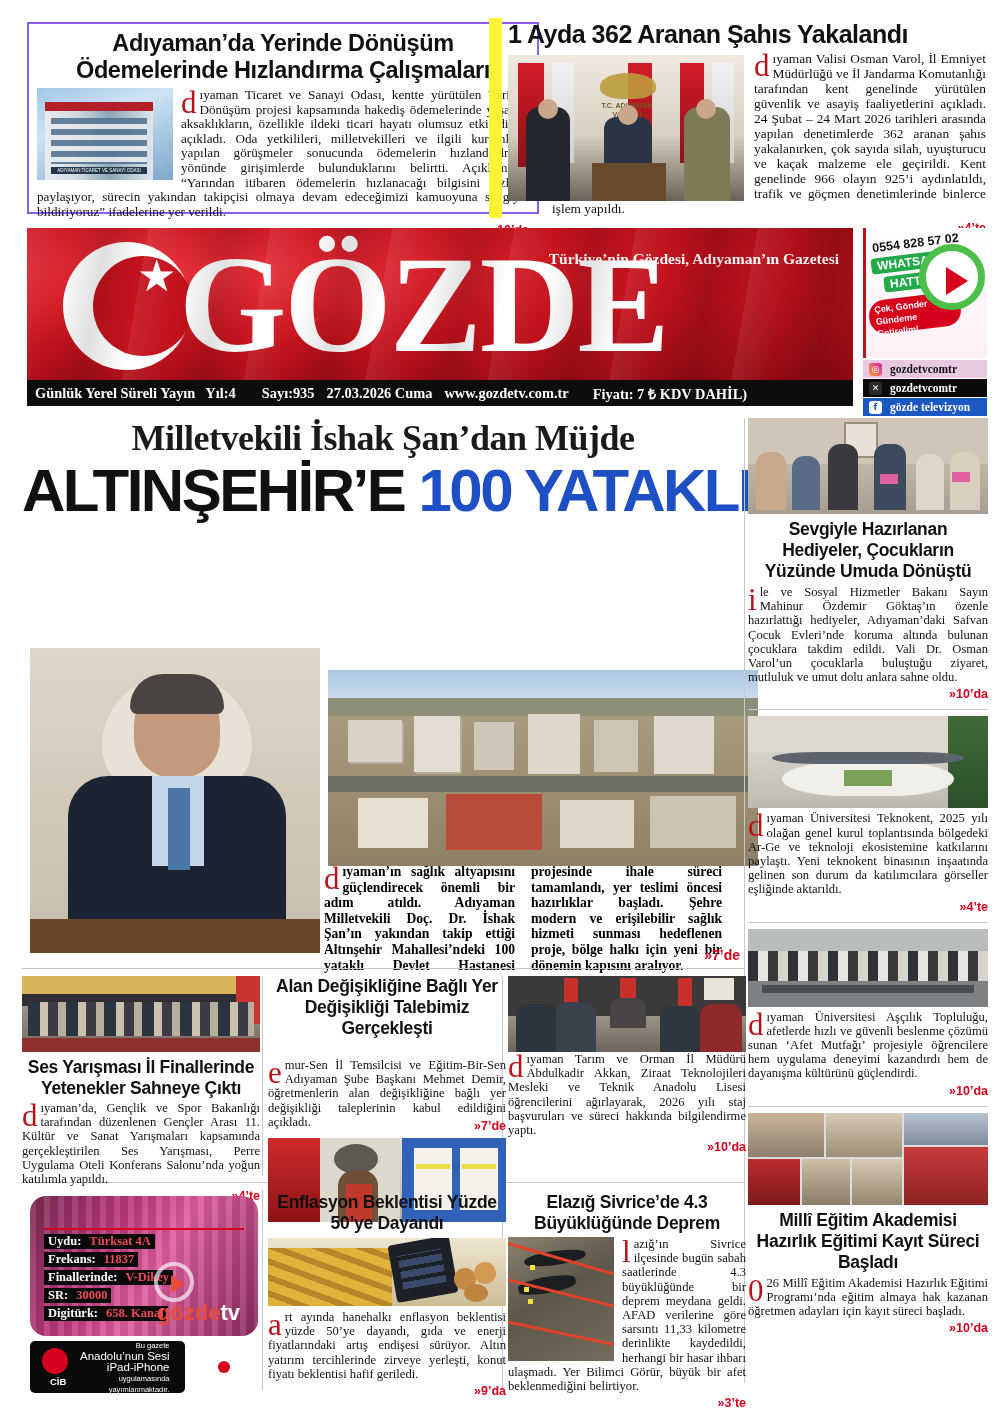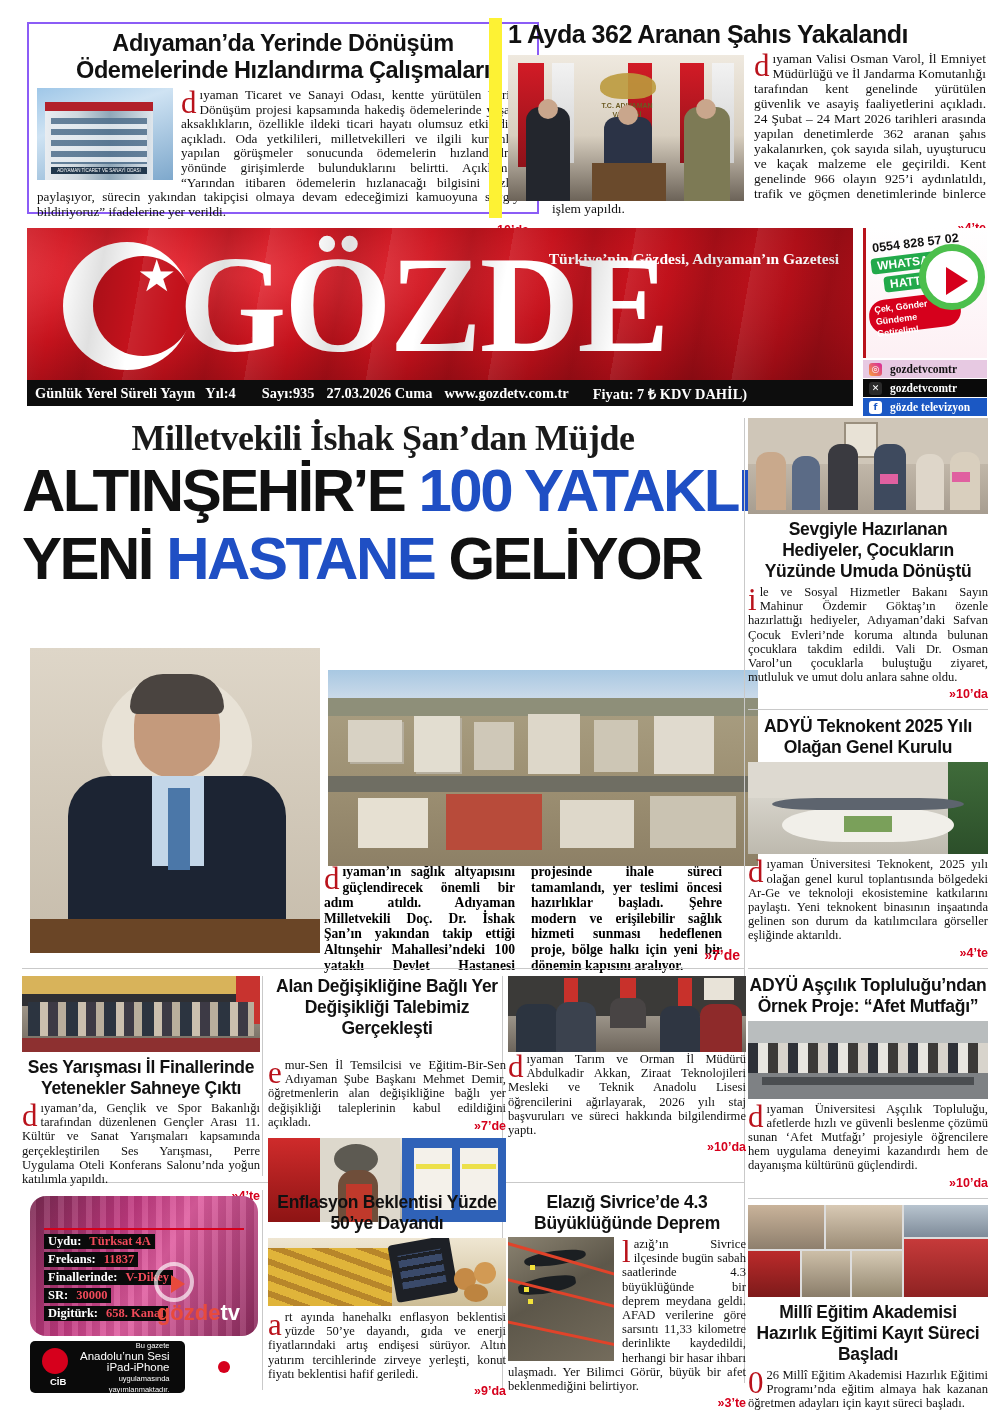--- a/index.html
+++ b/index.html
@@ -278,23 +278,20 @@
         <span>gözde televizyon</span>
       </div>
     </div>
   </div>
 
   <div class="lead">
     <div class="lead-kicker">Milletvekili İshak Şan’dan Müjde</div>
     <div class="lead-head l1">
       <span>ALTINŞEHİR’E </span><span class="blue">100 YATAKLI</span>
     </div>
-    <div class="lead-head l2">
-      <span>YENİ </span><span class="blue">HASTANE</span><span> GELİYOR</span>
-    </div>
   </div>
 
   <div class="lead-photos">
     <div class="lp-man">
       <div style="position:absolute;inset:0;background:linear-gradient(#ded6c8,#c6bcab);"></div>
       <div style="position:absolute;left:72px;top:28px;width:150px;height:120px;border-radius:70px 70px 50px 50px;background:#e8e2d6;"></div>
       <div style="position:absolute;left:104px;top:34px;width:86px;height:96px;border-radius:44px 44px 40px 40px;background:#c49a7c;"></div>
       <div style="position:absolute;left:100px;top:26px;width:94px;height:40px;border-radius:46px 46px 10px 10px;background:#4a4440;"></div>
       <div style="position:absolute;left:38px;top:128px;width:218px;height:150px;background:#1c2433;border-radius:40px 40px 0 0;"></div>
       <div style="position:absolute;left:122px;top:128px;width:52px;height:90px;background:#c3d6e8;"></div>
@@ -343,37 +340,35 @@
 
       </div>
       <div class="rc-head">Sevgiyle Hazırlanan Hediyeler, Çocukların Yüzünde Umuda Dönüştü</div>
       <div class="rc-body dc">ile ve Sosyal Hizmetler Bakanı Sayın Mahinur Özdemir Göktaş’ın özenle hazırlattığı hediyeler, Adıyaman’daki Safvan Çocuk Evleri’nde koruma altında bulunan çocuklara takdim edildi. Vali Dr. Osman Varol’un çocuklarla buluştuğu ziyaret, mutluluk ve umut dolu anlara sahne oldu.</div>
       <div class="refline"><span class="ref">»10’da</span></div>
     </div>
 
     <div class="rc-rule"></div>
 
     <div class="rc-item">
-      <div class="rc-head">ADYÜ Teknokent 2025 Yılı Olağan Genel Kurulu</div>
       <div class="rc-img" style="height:92px;position:relative;overflow:hidden;background:linear-gradient(#e6e3dc,#bdb9ae);margin-top:4px;">
         <div style="position:absolute;left:0;top:0;width:240px;height:36px;background:#ddd9d0;"></div>
         <div style="position:absolute;right:0;top:0;width:40px;height:92px;background:linear-gradient(#3f6b3a,#2c4f2a);"></div>
         <div style="position:absolute;left:34px;top:46px;width:172px;height:34px;background:#f1efe9;border-radius:80px/22px;"></div>
         <div style="position:absolute;left:96px;top:54px;width:48px;height:16px;background:#7aa05a;"></div>
         <div style="position:absolute;left:24px;top:36px;width:192px;height:12px;background:#5d646e;border-radius:60px/8px;"></div>
 
       </div>
       <div class="rc-body dc" style="margin-top:3px;">dıyaman Üniversitesi Teknokent, 2025 yılı olağan genel kurul toplantısında bölgedeki Ar-Ge ve teknoloji ekosistemine katkılarını paylaştı. Yeni teknokent binasının inşaatında gelinen son durum da katılımcılara görseller eşliğinde aktarıldı.</div>
       <div class="refline"><span class="ref">»4’te</span></div>
     </div>
 
     <div class="rc-rule"></div>
 
     <div class="rc-item">
-      <div class="rc-head">ADYÜ Aşçılık Topluluğu’ndan Örnek Proje: “Afet Mutfağı”</div>
       <div class="rc-img" style="height:78px;position:relative;overflow:hidden;background:linear-gradient(#cfcfcf,#8e8e8e);margin-top:4px;">
         <div style="position:absolute;left:0;top:0;width:240px;height:22px;background:#b9bdbe;"></div>
         <div style="position:absolute;left:0;top:22px;width:240px;height:30px;background:repeating-linear-gradient(90deg,#2e3138 0 10px,#e8e6e0 10px 20px,#3c3a38 20px 30px,#d8d4cc 30px 40px);"></div>
         <div style="position:absolute;left:0;top:52px;width:240px;height:26px;background:#7e8184;"></div>
         <div style="position:absolute;left:14px;top:56px;width:212px;height:8px;background:#4b4e51;"></div>
 
       </div>
       <div class="rc-body dc" style="margin-top:3px;">dıyaman Üniversitesi Aşçılık Topluluğu, afetlerde hızlı ve güvenli beslenme çözümü sunan ‘Afet Mutfağı’ projesiyle öğrencilere hem uygulama deneyimi kazandırdı hem de dayanışma kültürünü güçlendirdi.</div>
       <div class="refline"><span class="ref">»10’da</span></div>
     </div>

